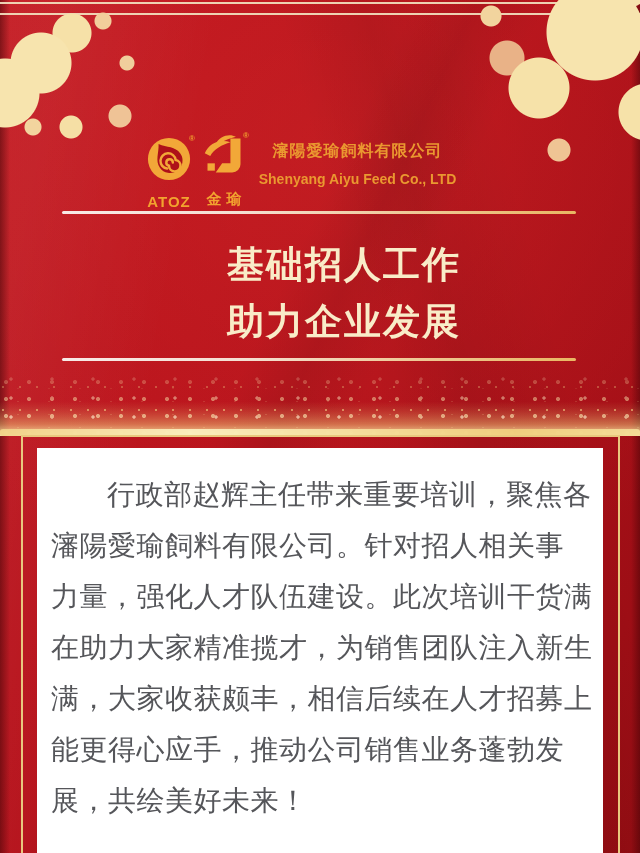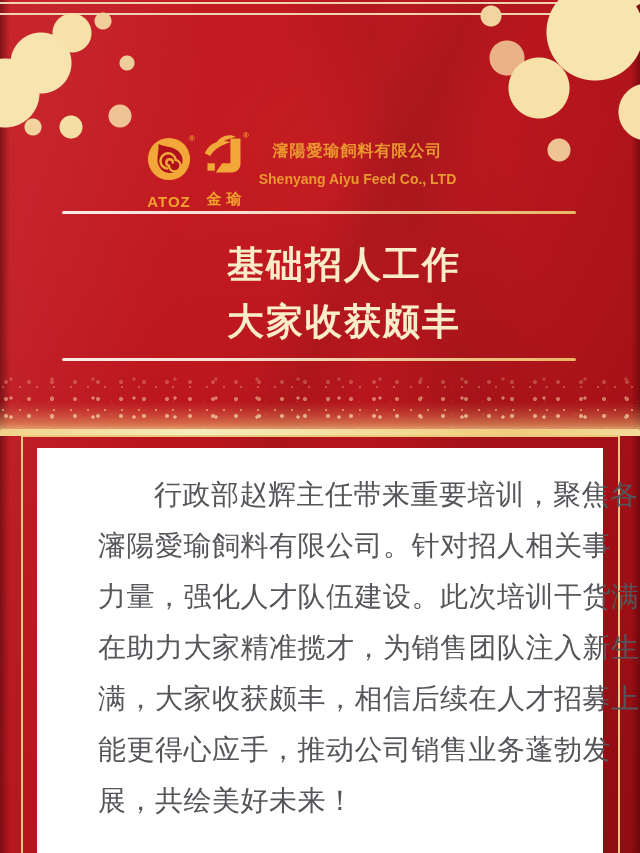--- a/index.html
+++ b/index.html
@@ -84,21 +84,21 @@
     mask-image:linear-gradient(to bottom, rgba(0,0,0,.18) 0, rgba(0,0,0,.6) 55%, #000 100%);}
   .sparkle-edge{position:absolute;left:0;top:429px;width:640px;height:7px;border-radius:3px;
     background:linear-gradient(90deg,#F2D389,#FBEFBF 30%,#F0CE7E 80%,#F5DD99);
     filter:blur(.6px);opacity:.95;}
 
   .content-frame{position:absolute;left:21px;top:435px;width:595px;height:480px;
     border:2px solid #E9C87E;}
   .content-card{position:absolute;left:37px;top:448px;width:566px;height:470px;
     background:#FFFFFF;box-sizing:border-box;padding:21px 14px 0 14px;}
   .body-line{height:51px;line-height:51px;font-size:28px;color:#55565A;
-    letter-spacing:.5px;white-space:nowrap;overflow:visible;margin-left:47px;}
+    letter-spacing:.5px;white-space:nowrap;overflow:visible;}
   .body-line.indent{text-indent:56px;}
 </style>
 </head>
 <body>
 
 <div class="poster">
   <div class="bg-streaks"></div>
   <div class="edge-dark-left"></div>
   <div class="edge-dark-right"></div>
 
@@ -134,21 +134,21 @@
     </div>
 
     <div class="company">
       <div class="company-cn">瀋陽愛瑜飼料有限公司</div>
       <div class="company-en">Shenyang Aiyu Feed Co., LTD</div>
     </div>
   </div>
 
   <div class="title-rule top"></div>
   <div class="poster-title l1">基础招人工作</div>
-  <div class="poster-title l2">大家收获颇丰</div>
+  <div class="poster-title l2">助力企业发展</div>
   <div class="title-rule bottom"></div>
 
   <div class="sparkles"></div>
   <div class="sparkle-edge"></div>
 
   <div class="content-frame"></div>
   <div class="content-card">
     <div class="body-line indent">行政部赵辉主任带来重要培训，聚焦各</div>
     <div class="body-line">瀋陽愛瑜飼料有限公司。针对招人相关事</div>
     <div class="body-line">力量，强化人才队伍建设。此次培训干货满</div>

